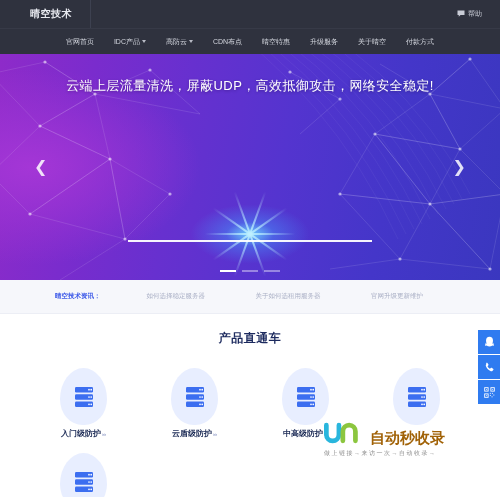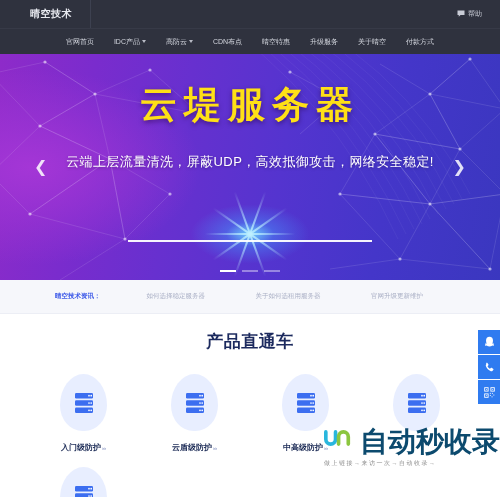--- a/index.html
+++ b/index.html
@@ -193,21 +193,21 @@
   
   .products{
     position:relative;
     padding-top:16px;
     background:#ffffff;
     height:183px;
     overflow:hidden;
   }
   .sec-title{
     text-align:center;
-    font-size:17px;
+    font-size:12px;
     font-weight:bold;
     color:#1c2a5e;
     letter-spacing:.5px;
   }
   .grid{
     margin-top:21px;
     display:grid;
     grid-template-columns:repeat(4,1fr);
     row-gap:14px;
     padding:0 28px;
@@ -221,21 +221,21 @@
   .blob{
     width:47px;height:57px;
     background:#e8eeff;
     border-radius:50% 50% 48% 48%/55% 55% 45% 45%;
     display:flex;
     align-items:center;
     justify-content:center;
   }
   .server-ico{ display:block; }
   .card-label{
-    margin-top:11px;
+    margin-top:3px;
     font-size:8px;
     font-weight:bold;
     color:#1b2a55;
     white-space:nowrap;
     display:flex;
     align-items:baseline;
     gap:1px;
   }
   .chev{ font-size:6px; color:#7e8bbd; }
 
@@ -263,23 +263,23 @@
   .watermark{
     position:absolute;
     left:324px;
     top:420px;
     width:176px;
     z-index:30;
     pointer-events:none;
   }
   .wm-row{ display:flex; align-items:center; gap:2px; }
   .wm-text{
-    font-size:28px;
+    font-size:15px;
     font-weight:bold;
-    color:#0c4a6e;
+    color:#a16207;
     letter-spacing:0px;
     line-height:1;
     white-space:nowrap;
     text-shadow:0 1px 0 rgba(255,255,255,.8);
     margin-top:8px;
   }
   .wm-sub{
     margin-top:3px;
     font-size:6px;
     color:#8b8b8b;
@@ -398,21 +398,20 @@
   <div class="globe">
     <div class="glow"></div>
     <div class="beam" style="transform:translate(-50%,-50%) rotate(0deg)"></div>
     <div class="beam" style="transform:translate(-50%,-50%) rotate(35deg)"></div>
     <div class="beam" style="transform:translate(-50%,-50%) rotate(-35deg)"></div>
     <div class="beam" style="transform:translate(-50%,-50%) rotate(70deg)"></div>
     <div class="beam" style="transform:translate(-50%,-50%) rotate(-70deg)"></div>
   </div>
 
   <div class="hero-inner">
-    <div class="hero-title">云堤服务器</div>
     <div class="hero-sub">云端上层流量清洗，屏蔽UDP，高效抵御攻击，网络安全稳定!</div>
   </div>
 
   <div class="hero-rule"></div>
 
   <div class="arrow arrow-left">❮</div>
   <div class="arrow arrow-right">❯</div>
 
   <div class="dots">
     <span class="dot active"></span>

